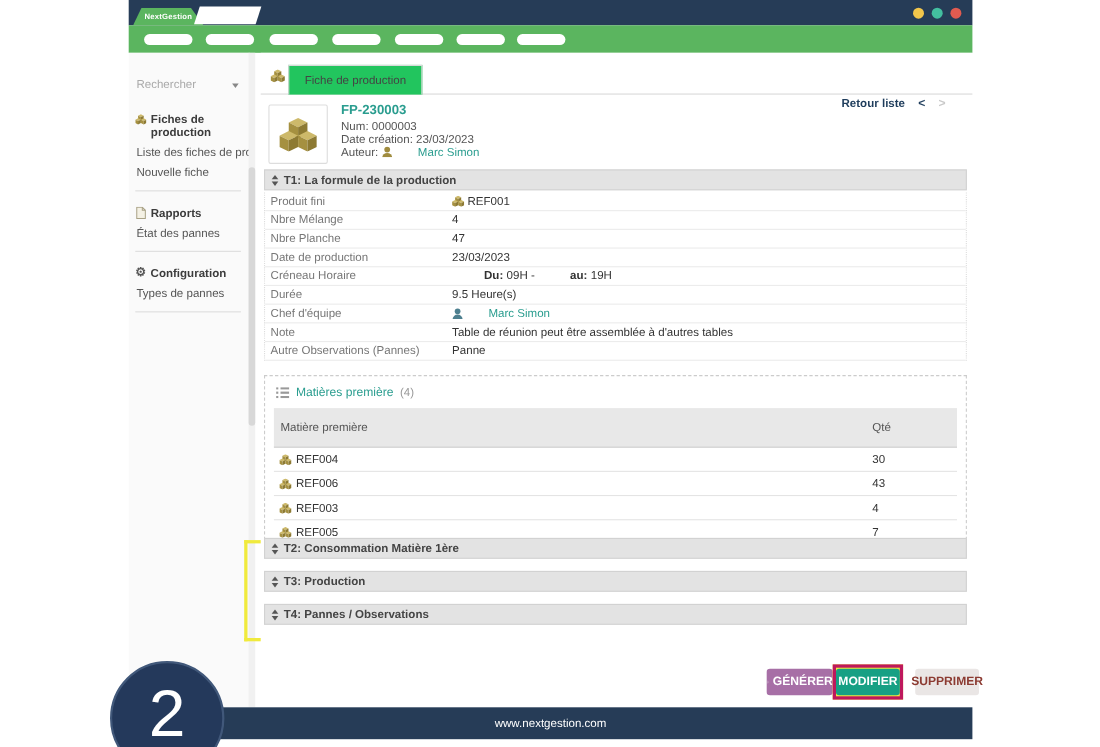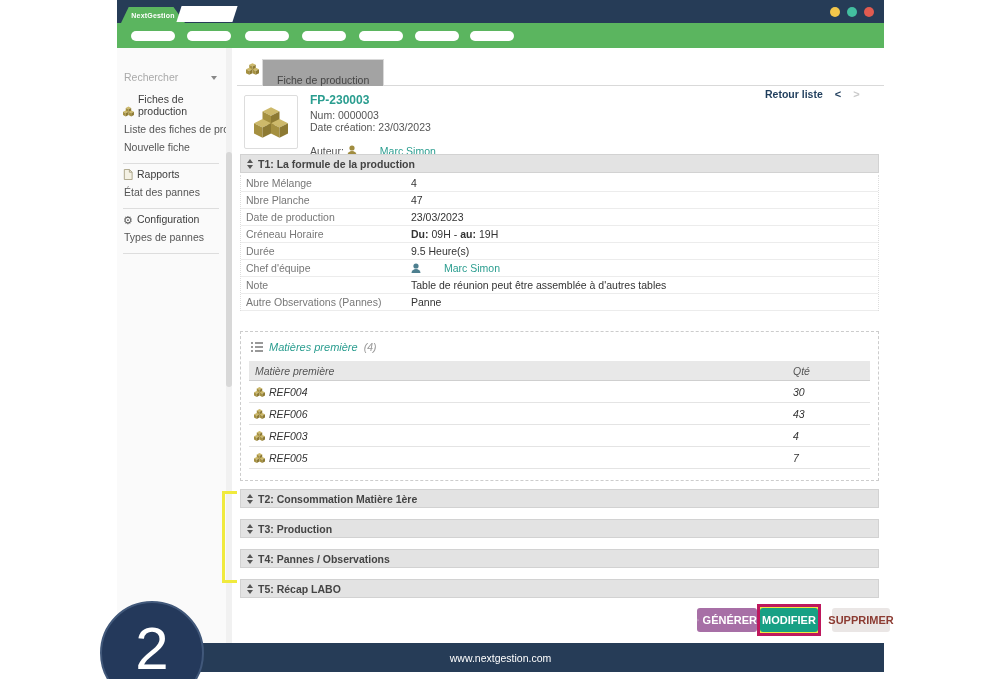--- a/index.html
+++ b/index.html
@@ -19,65 +19,65 @@
 
   
   .navgreen { position:absolute; left:117px; top:23px; width:767px; height:25px; background:#5bb55f; }
   .pill { position:absolute; top:8px; height:10px; width:44px; border-radius:5px; background:#fff; }
 
   
   .sidebar { position:absolute; left:117px; top:48px; width:110px; height:595px; background:#fafafa; padding:21px 0 0 6px; }
   .search-row { position:relative; width:96px; color:#a9a9a9; font-size:10.5px; padding:2px 0 6px 1px; }
   .caret-down { position:absolute; right:2px; top:7px; width:0; height:0;
                 border-left:3.5px solid transparent; border-right:3.5px solid transparent; border-top:4px solid #888; }
-  .side-group-title { display:flex; align-items:flex-end; gap:4px; font-weight:normal; color:#3c3c3c; margin-top:4px; }
+  .side-group-title { display:flex; align-items:flex-start; gap:4px; font-weight:bold; color:#3c3c3c; margin-top:14px; }
   .side-item { color:#555; margin-top:6px; padding-left:1px; white-space:nowrap; overflow:hidden; }
   .side-divider { width:96px; border-top:1px solid #ddd; margin-top:10px; }
   .gear-glyph { color:#555; font-size:11px; line-height:10px; }
   .scrollstrip { position:absolute; left:226px; top:48px; width:6px; height:595px; background:#f1f1f1; }
   .scrollthumb { width:6px; height:235px; margin-top:104px; background:#d8d8d8; border-radius:3px; }
 
   
   .main { position:absolute; left:237px; top:48px; width:647px; height:595px; background:#fff; }
   .tabline { position:absolute; left:0; top:37px; width:647px; height:1px; background:#d9d9d9; }
   .tab-icon { position:absolute; left:9px; top:15px; }
-  .tab { position:absolute; left:25px; top:11px; height:27px; padding:0 14px; background:#a3a3a3;
-         border:1px solid #d9d9d9; border-bottom:none; display:flex; align-items:flex-end; color:#444; z-index:2; }
+  .tab { position:absolute; left:25px; top:11px; height:27px; padding:0 14px; background:#22c55e;
+         border:1px solid #d9d9d9; border-bottom:none; display:flex; align-items:center; color:#444; z-index:2; }
 
   .card-iconbox { position:absolute; left:7px; top:47px; width:54px; height:54px; border:1px solid #ddd;
                   border-radius:2px; display:flex; align-items:center; justify-content:center; background:#fff; }
   .rec-title { position:absolute; left:73px; top:45px; color:#2a9d8f; font-weight:bold; font-size:12px; }
   .rec-line1 { position:absolute; left:73px; top:61px; color:#555; }
   .rec-line2 { position:absolute; left:73px; top:73px; color:#555; }
-  .rec-line3 { position:absolute; left:73px; top:85px; color:#555; display:flex; gap:3px;margin-top:12px; }
+  .rec-line3 { position:absolute; left:73px; top:85px; color:#555; display:flex; gap:3px; }
   .teal-link { color:#2a9d8f;padding-left:20px; }
   .back-nav { position:absolute; left:528px; top:40px; display:flex; align-items:center; gap:12px; }
   .back-link { color:#1f3d5c; font-weight:bold; }
   .chev { font-weight:bold; color:#1f3d5c; font-size:11px; }
   .chev.disabled { color:#c9c9c9; }
 
   .sec-bar { position:absolute; left:3px; width:639px; height:19px; background:#e3e3e3; border:1px solid #d2d2d2;
              display:flex; align-items:center; padding-left:6px; font-weight:bold; color:#444; }
   .sort-icon { display:inline-block; margin-right:5px; }
   .sort-icon i { display:block; width:0; height:0; border-left:3px solid transparent; border-right:3px solid transparent; }
   .sort-icon .up { border-bottom:4px solid #555; margin-bottom:2px; }
   .sort-icon .dn { border-top:4px solid #555; }
 
   .t1-body { position:absolute; left:3px; top:127px; width:639px; border-left:1px dotted #ddd; border-right:1px dotted #ddd; }
   .drow { display:flex; height:17px; align-items:center; border-bottom:1px solid #ececec; }
   .dlabel { width:170px; padding-left:5px; color:#777; }
   .dvalue { color:#333; display:flex; align-items:center; gap:3px; }
-  .bold { font-weight:bold; }
-
-  .mat-box { position:absolute; left:3px; top:283px; width:639px; height:150px; border:1px dashed #ccc; padding:6px 8px 0 8px;font-style:italic; }
+  .bold { font-weight:bold;margin-left:29px; }
+
+  .mat-box { position:absolute; left:3px; top:293px; width:639px; height:150px; border:1px dashed #ccc; padding:6px 8px 0 8px; }
   .mat-title { display:flex; align-items:center; gap:6px; margin:3px 0 8px 2px; }
   .mat-title .t { color:#2a9d8f; font-size:11px; }
   .mat-title .c { color:#999; }
   .mat-table { width:621px; }
-  .mat-head { display:flex; height:20px; align-items:center; background:#e8e8e8; border-bottom:1px solid #cfcfcf; color:#555; }
+  .mat-head { display:flex; height:36px; align-items:center; background:#e8e8e8; border-bottom:1px solid #cfcfcf; color:#555; }
   .mat-head .n { flex:1; padding-left:6px; }
   .mat-head .q { width:77px; }
   .mrow { display:flex; height:22px; align-items:center; border-bottom:1px solid #e4e4e4; }
   .mrow .n { flex:1; padding-left:5px; display:flex; align-items:center; gap:4px; color:#333; }
   .mrow .q { width:77px; color:#333; }
 
   .collapsed-2 { top:441px; } .collapsed-3 { top:471px; } .collapsed-4 { top:501px; } .collapsed-5 { top:531px; }
   .btn { display:flex; align-items:center; justify-content:center; gap:4px; font-weight:bold; font-size:11px;
          border-radius:3px; border:none; cursor:pointer; }
   .btn-generate { position:absolute; left:460px; top:560px; width:60px; height:24px; background:#a76fa6; color:#fff; }
@@ -223,20 +223,29 @@
     <div class="sec-bar" style="top:106px">
       <span class="sort-icon">
           <i class="up"></i>
           <i class="dn"></i>
         </span>
       <span>T1: La formule de la production</span>
     </div>
 
     <div class="t1-body">
       <div class="drow">
+        <div class="dlabel">Produit fini</div>
+        <div class="dvalue">
+          <svg viewBox="0 0 20 18" width="11" height="10">
+              <use href="#cubes"></use>
+            </svg>
+          <span>REF001</span>
+        </div>
+      </div>
+      <div class="drow">
         <div class="dlabel">Nbre Mélange</div>
         <div class="dvalue">4</div>
       </div>
       <div class="drow">
         <div class="dlabel">Nbre Planche</div>
         <div class="dvalue">47</div>
       </div>
       <div class="drow">
         <div class="dlabel">Date de production</div>
         <div class="dvalue">23/03/2023</div>
@@ -339,27 +348,20 @@
           <i class="dn"></i>
         </span>
       <span>T3: Production</span>
     </div>
     <div class="sec-bar collapsed-4">
       <span class="sort-icon">
           <i class="up"></i>
           <i class="dn"></i>
         </span>
       <span>T4: Pannes / Observations</span>
-    </div>
-    <div class="sec-bar collapsed-5">
-      <span class="sort-icon">
-          <i class="up"></i>
-          <i class="dn"></i>
-        </span>
-      <span>T5: Récap LABO</span>
     </div>
 
     <button class="btn btn-generate">
       <svg viewBox="0 0 10 12" width="8" height="10">
         <path d="M1,0.5 h5 l3,3 v8 h-8 z" fill="none" stroke="#fff" stroke-width="1.2"></path>
       </svg>
       <span>GÉNÉRER</span>
     </button>
     <div class="hl-box">
       <button class="btn btn-modify">

